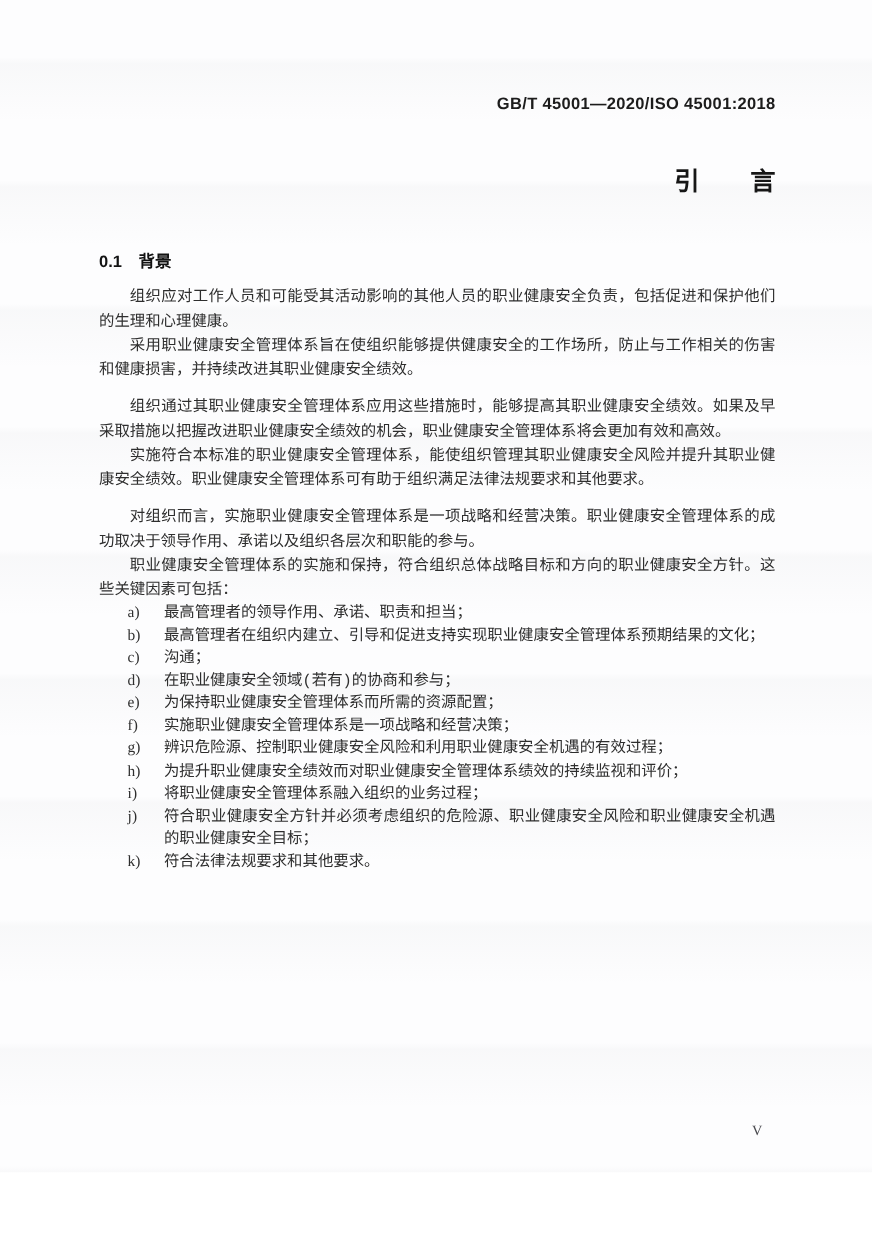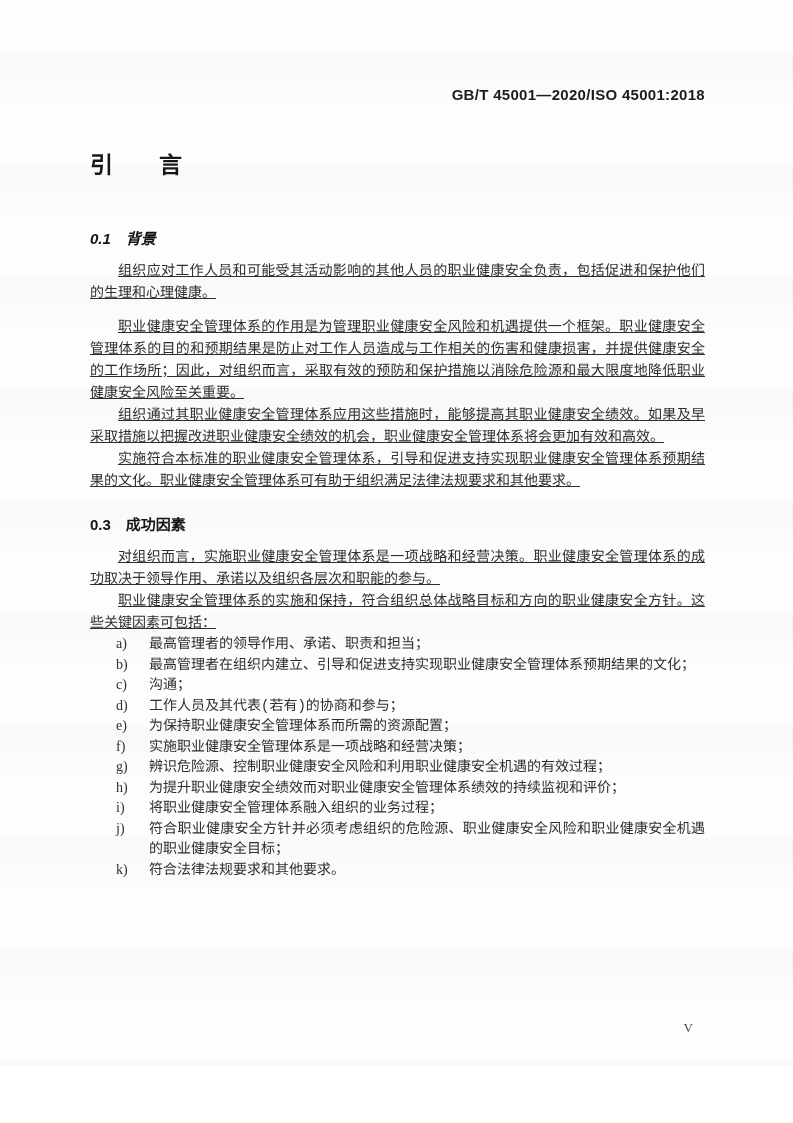--- a/index.html
+++ b/index.html
@@ -30,50 +30,49 @@
     text-align: right;
     font-family: "Liberation Sans", "DejaVu Sans", sans-serif;
     font-weight: bold;
     font-size: 15px;
     line-height: 18px;
     color: #1c1c1c;
     letter-spacing: 0.3px;
   }
   .doc-title {
     margin: 48px 88px 0 90px;
-    text-align: left;
+    text-align: right;
     font-family: "Liberation Sans", "DejaVu Sans", sans-serif;
     font-weight: bold;
     font-size: 23px;
     line-height: 26px;
     color: #161616;
   }
   .content {
     margin: 0 88px 0 90px;
   }
   .sec-heading {
     margin: 24px 0 0 0;
     font-family: "Liberation Sans", "DejaVu Sans", sans-serif;
     font-weight: bold;
     font-size: 15px;
     line-height: 18px;
     color: #131313;
   }
-  .sec-heading:first-child { margin-top: 0; font-style: italic; }
+  .sec-heading:first-child { margin-top: 0; }
   .sec-heading .sec-num { margin-right: 15px; }
   #section-background { margin-top: 52px; }
   .sec-body { margin-top: 12px; }
   .para {
     margin: 0;
     font-size: 14px;
     line-height: 22px;
     text-align: justify;
     text-indent: 2em;
     color: #2e2e2e;
-    text-decoration: underline;
   }
   .factor-list {
     margin: 0;
     padding: 0 0 0 26px;
     list-style: none;
   }
   .factor-item {
     display: flex;
     align-items: flex-start;
     font-size: 14px;
@@ -108,51 +107,48 @@
 
   <h1 class="doc-title">引　　言</h1>
 
   <div class="content">
 
     <h2 class="sec-heading" id="section-background">
       <span class="sec-num">0.1</span><span>背景</span>
     </h2>
     <div class="sec-body">
       <p class="para">组织应对工作人员和可能受其活动影响的其他人员的职业健康安全负责，包括促进和保护他们的生理和心理健康。</p>
+      <p class="para">采用职业健康安全管理体系旨在使组织能够提供健康安全的工作场所，防止与工作相关的伤害和健康损害，并持续改进其职业健康安全绩效。</p>
     </div>
 
     <div class="sec-body">
-      <p class="para">职业健康安全管理体系的作用是为管理职业健康安全风险和机遇提供一个框架。职业健康安全管理体系的目的和预期结果是防止对工作人员造成与工作相关的伤害和健康损害，并提供健康安全的工作场所；因此，对组织而言，采取有效的预防和保护措施以消除危险源和最大限度地降低职业健康安全风险至关重要。</p>
       <p class="para">组织通过其职业健康安全管理体系应用这些措施时，能够提高其职业健康安全绩效。如果及早采取措施以把握改进职业健康安全绩效的机会，职业健康安全管理体系将会更加有效和高效。</p>
-      <p class="para">实施符合本标准的职业健康安全管理体系，引导和促进支持实现职业健康安全管理体系预期结果的文化。职业健康安全管理体系可有助于组织满足法律法规要求和其他要求。</p>
+      <p class="para">实施符合本标准的职业健康安全管理体系，能使组织管理其职业健康安全风险并提升其职业健康安全绩效。职业健康安全管理体系可有助于组织满足法律法规要求和其他要求。</p>
     </div>
 
-    <h2 class="sec-heading">
-      <span class="sec-num">0.3</span><span>成功因素</span>
-    </h2>
     <div class="sec-body">
       <p class="para">对组织而言，实施职业健康安全管理体系是一项战略和经营决策。职业健康安全管理体系的成功取决于领导作用、承诺以及组织各层次和职能的参与。</p>
       <p class="para">职业健康安全管理体系的实施和保持，符合组织总体战略目标和方向的职业健康安全方针。这些关键因素可包括：</p>
 
       <ul class="factor-list">
         <li class="factor-item">
           <span class="li-label">a)</span>
           <span class="li-text">最高管理者的领导作用、承诺、职责和担当；</span>
         </li>
         <li class="factor-item">
           <span class="li-label">b)</span>
           <span class="li-text">最高管理者在组织内建立、引导和促进支持实现职业健康安全管理体系预期结果的文化；</span>
         </li>
         <li class="factor-item">
           <span class="li-label">c)</span>
           <span class="li-text">沟通；</span>
         </li>
         <li class="factor-item">
           <span class="li-label">d)</span>
-          <span class="li-text">工作人员及其代表(若有)的协商和参与；</span>
+          <span class="li-text">在职业健康安全领域(若有)的协商和参与；</span>
         </li>
         <li class="factor-item">
           <span class="li-label">e)</span>
           <span class="li-text">为保持职业健康安全管理体系而所需的资源配置；</span>
         </li>
         <li class="factor-item">
           <span class="li-label">f)</span>
           <span class="li-text">实施职业健康安全管理体系是一项战略和经营决策；</span>
         </li>
         <li class="factor-item">

